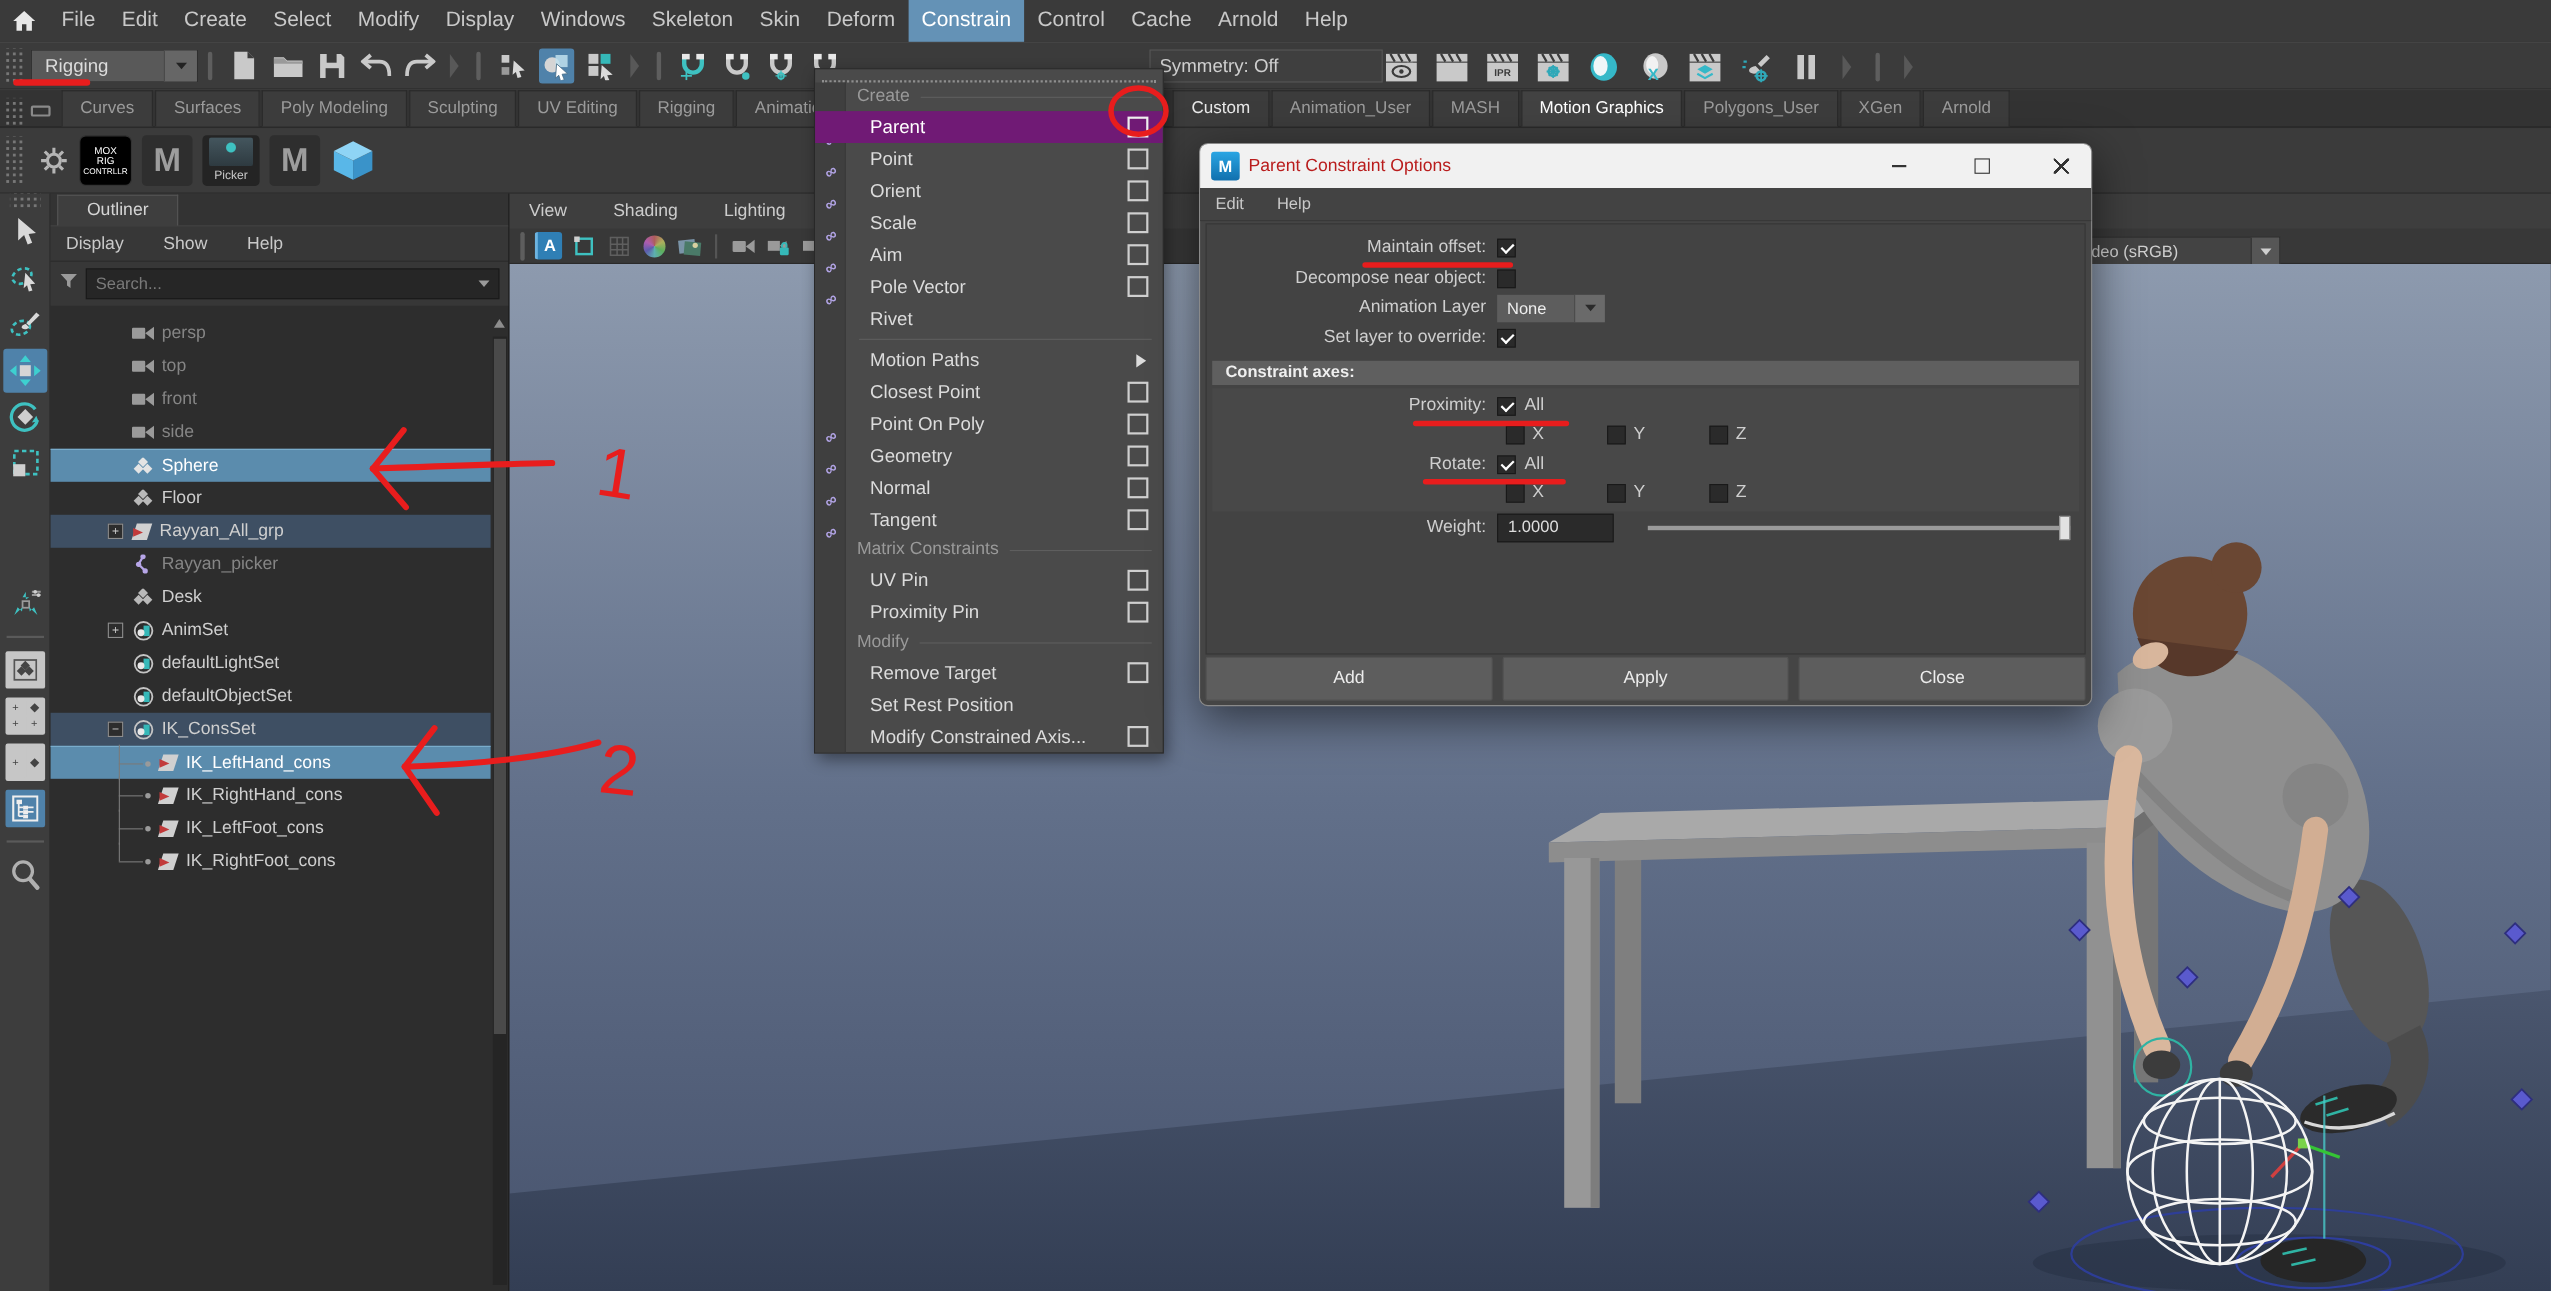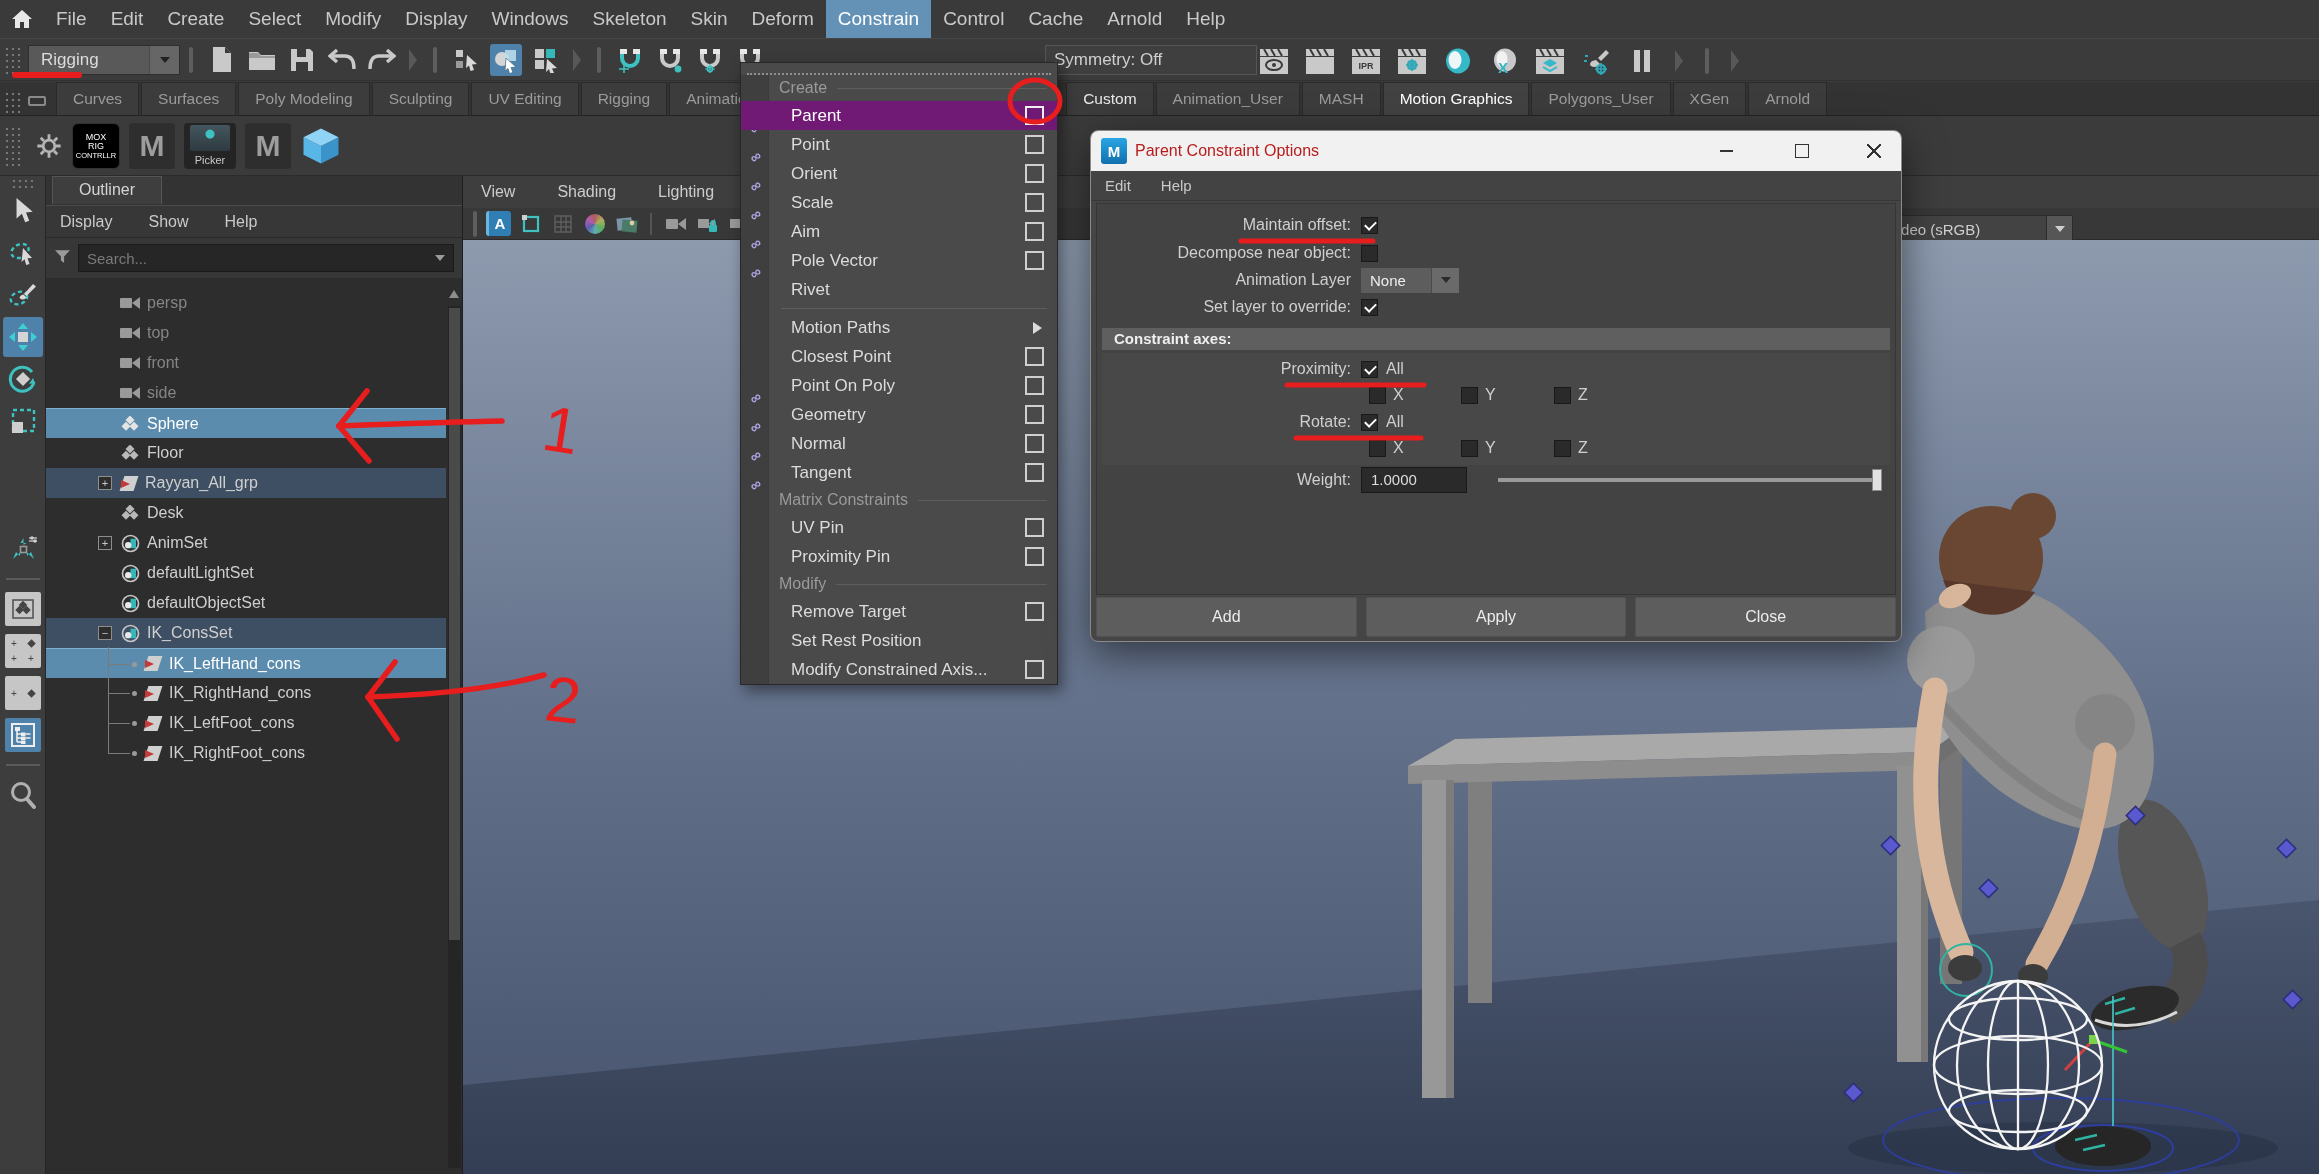--- a/index.html
+++ b/index.html
@@ -45,21 +45,21 @@
 .tool.active{background:#4f82aa;border-radius:3px}
 .tbspace{height:86px}
 .tbdiv{width:34px;height:2px;background:#5a5a5a;margin:8px 0}
 .ltile{width:36px;height:34px;background:#c6c6c6;border-radius:2px;margin:4px 0;display:flex;align-items:center;justify-content:center}
 .ltile.blue{background:#4f82aa}
 .lgrid{display:grid;grid-template-columns:15px 15px;grid-template-rows:13px 13px;gap:2px}
 .lgrid div{background:#c6c6c6;display:flex;align-items:center;justify-content:center;font-size:10px;color:#444}
 .lgrid.onetile{grid-template-columns:15px 15px;grid-template-rows:28px}
 
 .outliner{left:46px;top:176px;width:417px;height:998px;background:#2d2d2d;border-right:1px solid #1e1e1e;z-index:3}
-.otabs{height:30px;background:#333;border-bottom:1px solid #4a4a4a;display:flex;align-items:flex-start}
+.otabs{height:30px;background:#333;border-bottom:1px solid #4a4a4a;display:flex;align-items:center}
 .otab{padding:4px 26px 5px;background:#3e3e3e;border:1px solid #555;border-bottom:none;font-size:16px;color:#d5d5d5;margin-left:6px}
 .omenus{height:32px;display:flex;gap:36px;padding-left:14px;align-items:center;font-size:16px;background:#373737;border-bottom:1px solid #2a2a2a;color:#c9c9c9}
 .osearch{height:40px;display:flex;align-items:center;padding:0 8px;gap:7px;background:#373737}
 .sbox{flex:1;height:28px;background:#262626;border:1px solid #1a1a1a;display:flex;align-items:center;padding:0 8px;color:#7a7a7a;font-size:15px}
 .sbox .flex1{flex:1}
 .olist{position:absolute;left:0;top:112px;right:16px}
 .orow{height:30px;display:flex;align-items:center;font-size:16px;color:#cfcfcf;padding-left:74px;position:relative}
 .orow.dim{color:#858585}
 .orow.sel{background:#5b8cad;color:#fff;border-top:1px solid #7db0cf}
 .orow.hl{background:#3e4f63}
@@ -560,20 +560,31 @@
         </span>
       <span class="lbl">Floor</span>
       </div>
     <div class="orow hl">
       <span class="exp">+</span>
       <span class="ic-cons">
           <span class="par"></span>
           <span class="ra"></span>
         </span>
       <span class="lbl">Rayyan_All_grp</span>
+      </div>
+    <div class="orow dim">
+      <span class="icon16">
+          <svg width="16" height="18" viewBox="0 0 16 18">
+            <path d="M8 2 L4 9 L10 15" stroke="#b7a6e8" stroke-width="2" fill="none"></path>
+            <circle cx="8" cy="2" r="2.4" fill="#b7a6e8"></circle>
+            <circle cx="4" cy="9" r="2.4" fill="#b7a6e8"></circle>
+            <circle cx="10" cy="15" r="2.4" fill="#b7a6e8"></circle>
+          </svg>
+        </span>
+      <span class="lbl">Rayyan_picker</span>
       </div>
     <div class="orow">
       <span class="icon16">
           <svg width="18" height="16" viewBox="0 0 18 16">
             <g fill="#b9b9b9">
               <rect x="5.8" y="0.8" width="6.4" height="6.4" transform="rotate(45 9 4)"></rect>
               <rect x="1.8" y="7" width="6.4" height="6.4" transform="rotate(45 5 10.2)"></rect>
               <rect x="9.8" y="7" width="6.4" height="6.4" transform="rotate(45 13 10.2)"></rect>
             </g>
           </svg>

